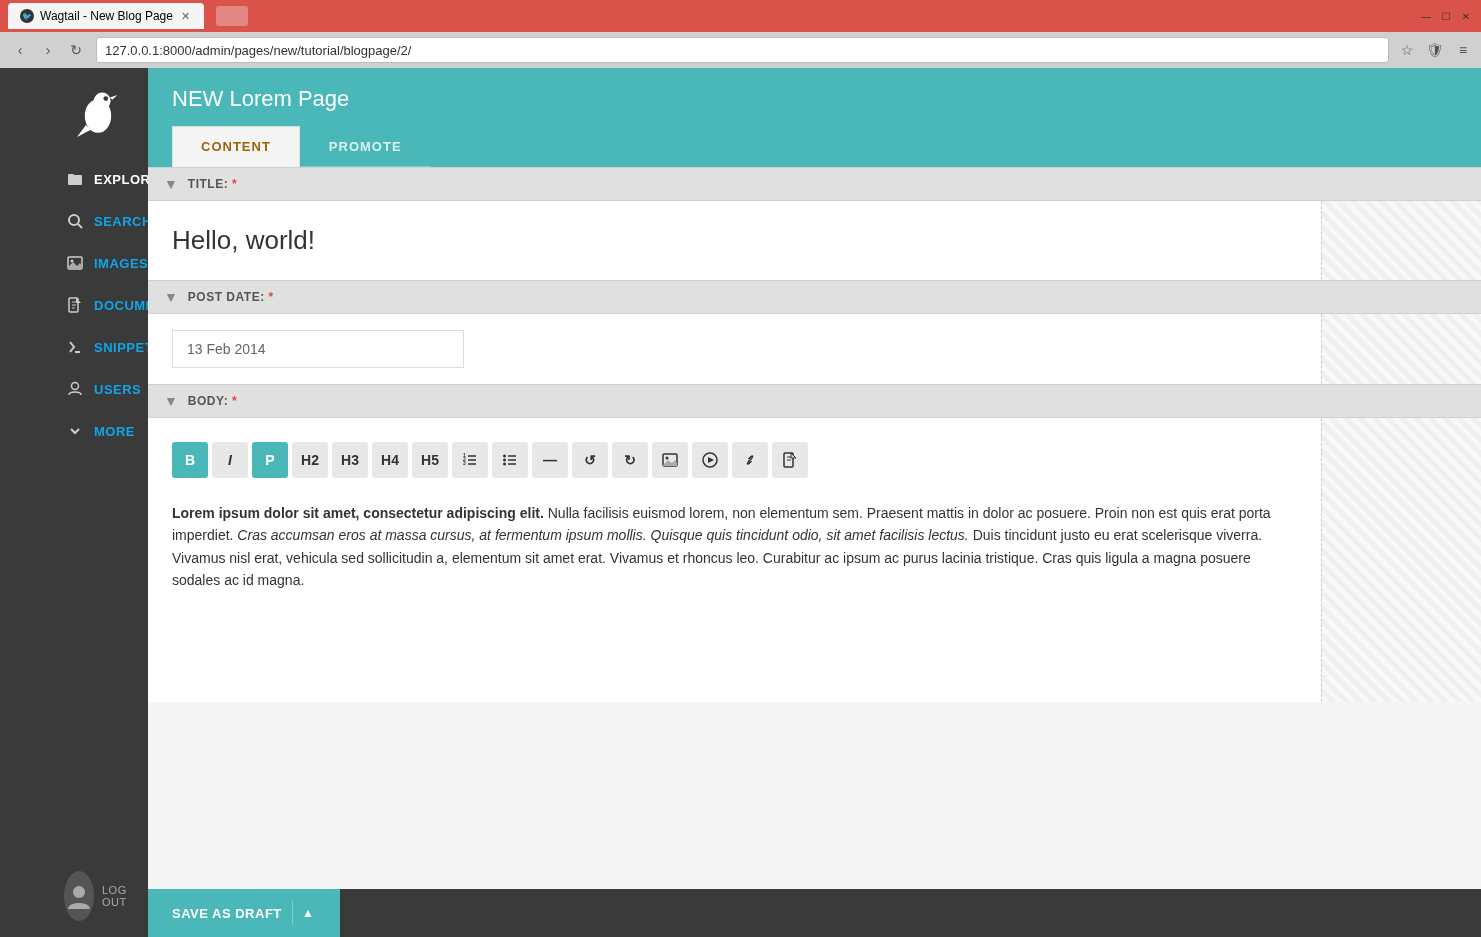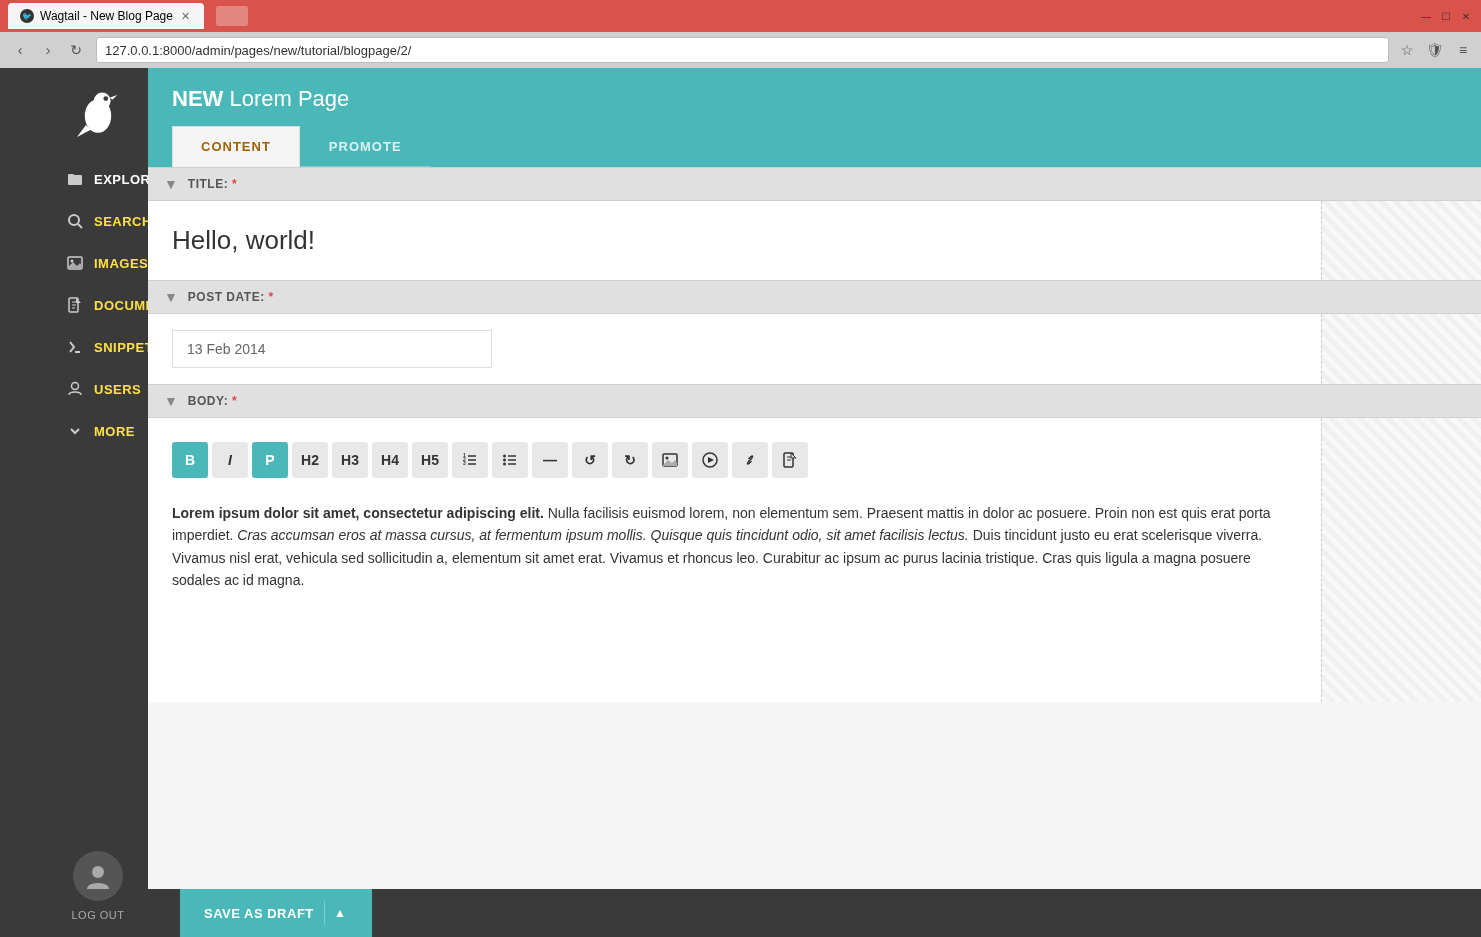--- a/index.html
+++ b/index.html
@@ -150,21 +150,21 @@
     .sidebar-nav {
       flex: 1;
       display: flex;
       flex-direction: column;
     }
     .sidebar-item {
       display: flex;
       align-items: center;
       gap: 10px;
       padding: 12px 18px;
-      color: #fde047;
+      color: #0ea5e9;
       cursor: pointer;
       font-size: 13px;
       font-weight: bold;
       letter-spacing: 0.5px;
       text-transform: uppercase;
     }
     .sidebar-item.active {
       color: white;
     }
     .sidebar-icon {
@@ -172,21 +172,21 @@
       height: 18px;
       display: flex;
       align-items: center;
       justify-content: center;
       font-size: 15px;
       flex-shrink: 0;
     }
     .sidebar-bottom {
       padding: 16px;
       display: flex;
-      flex-direction: column;
+      flex-direction: row;
       align-items: center;
       gap: 8px;
     }
     .avatar-circle {
       width: 50px;
       height: 50px;
       border-radius: 50%;
       background: #555;
       display: flex;
       align-items: center;
@@ -216,21 +216,21 @@
       background: #4ab8b8;
       padding: 18px 24px 0 24px;
     }
     .page-title {
       color: white;
       font-size: 22px;
       margin-bottom: 14px;
       font-weight: normal;
     }
     .page-title strong {
-      font-weight: bold;
+      font-weight: normal;
       text-transform: uppercase;
       margin-top: 33px;
     }
     .tabs {
       display: flex;
       gap: 0;
     }
     .tab {
       padding: 12px 28px;
       font-size: 13px;
@@ -295,21 +295,21 @@
       padding: 8px 0;
       width: 100%;
       background: transparent;
       border: none;
       outline: none;
     }
     .date-input-wrapper {
       background: white;
       border: 1px solid #ddd;
       padding: 10px 14px;
-      width: 320px;
+      width: 292px;
       font-size: 14px;
       color: #666;
     }
 
     
     .editor-toolbar {
       display: flex;
       gap: 4px;
       padding: 8px 0;
       flex-wrap: wrap;
@@ -363,21 +363,20 @@
       padding: 0 24px;
       height: 48px;
       font-size: 13px;
       font-weight: bold;
       text-transform: uppercase;
       letter-spacing: 0.5px;
       cursor: pointer;
       display: flex;
       align-items: center;
       gap: 10px;
-      margin-left: 32px;
     }
     .save-chevron {
       width: 24px;
       height: 24px;
       display: flex;
       align-items: center;
       justify-content: center;
       border-left: 1px solid rgba(255,255,255,0.3);
       padding-left: 8px;
       font-size: 12px;

